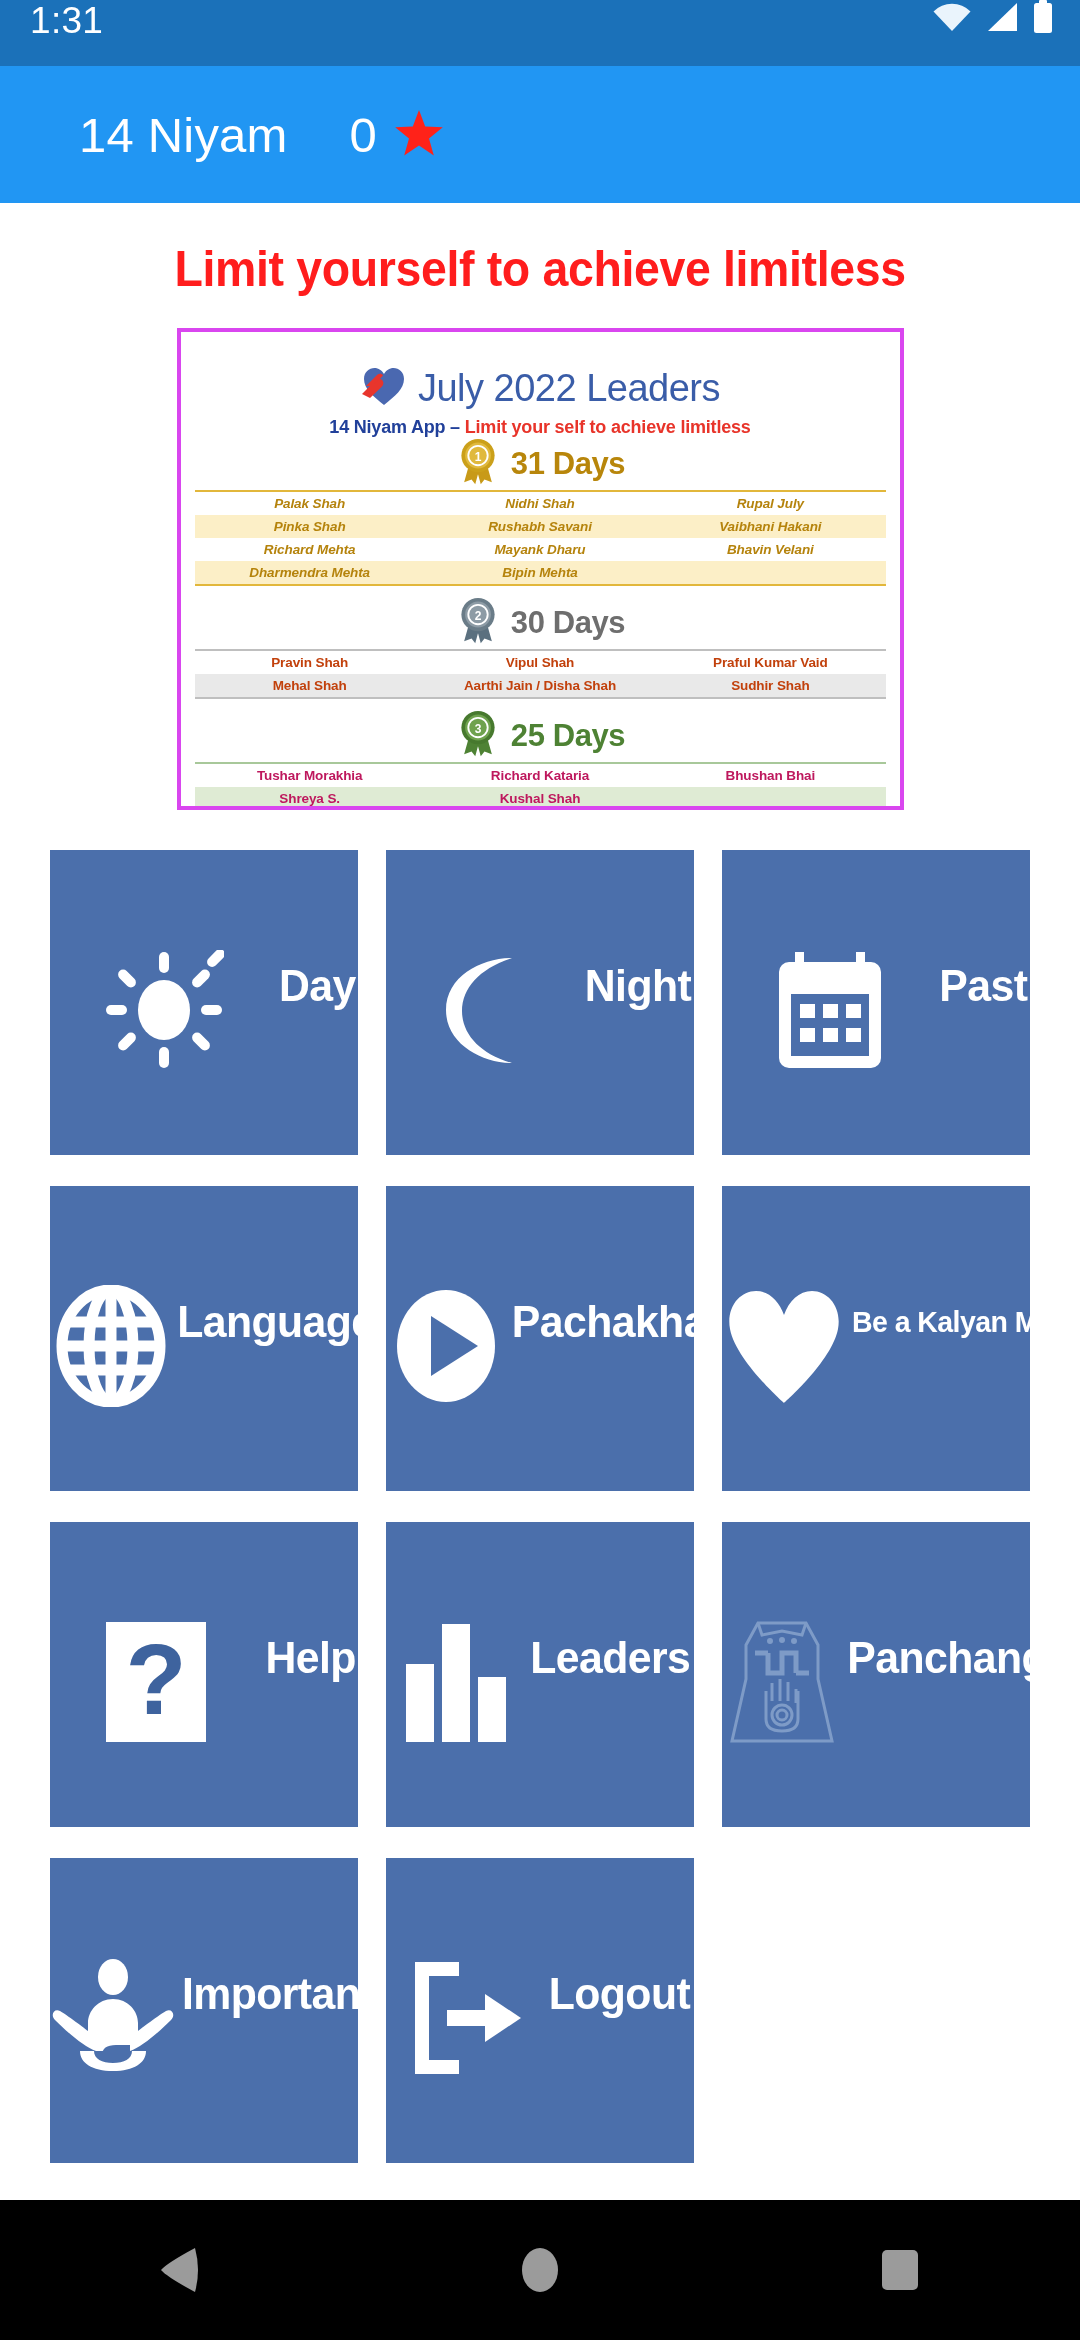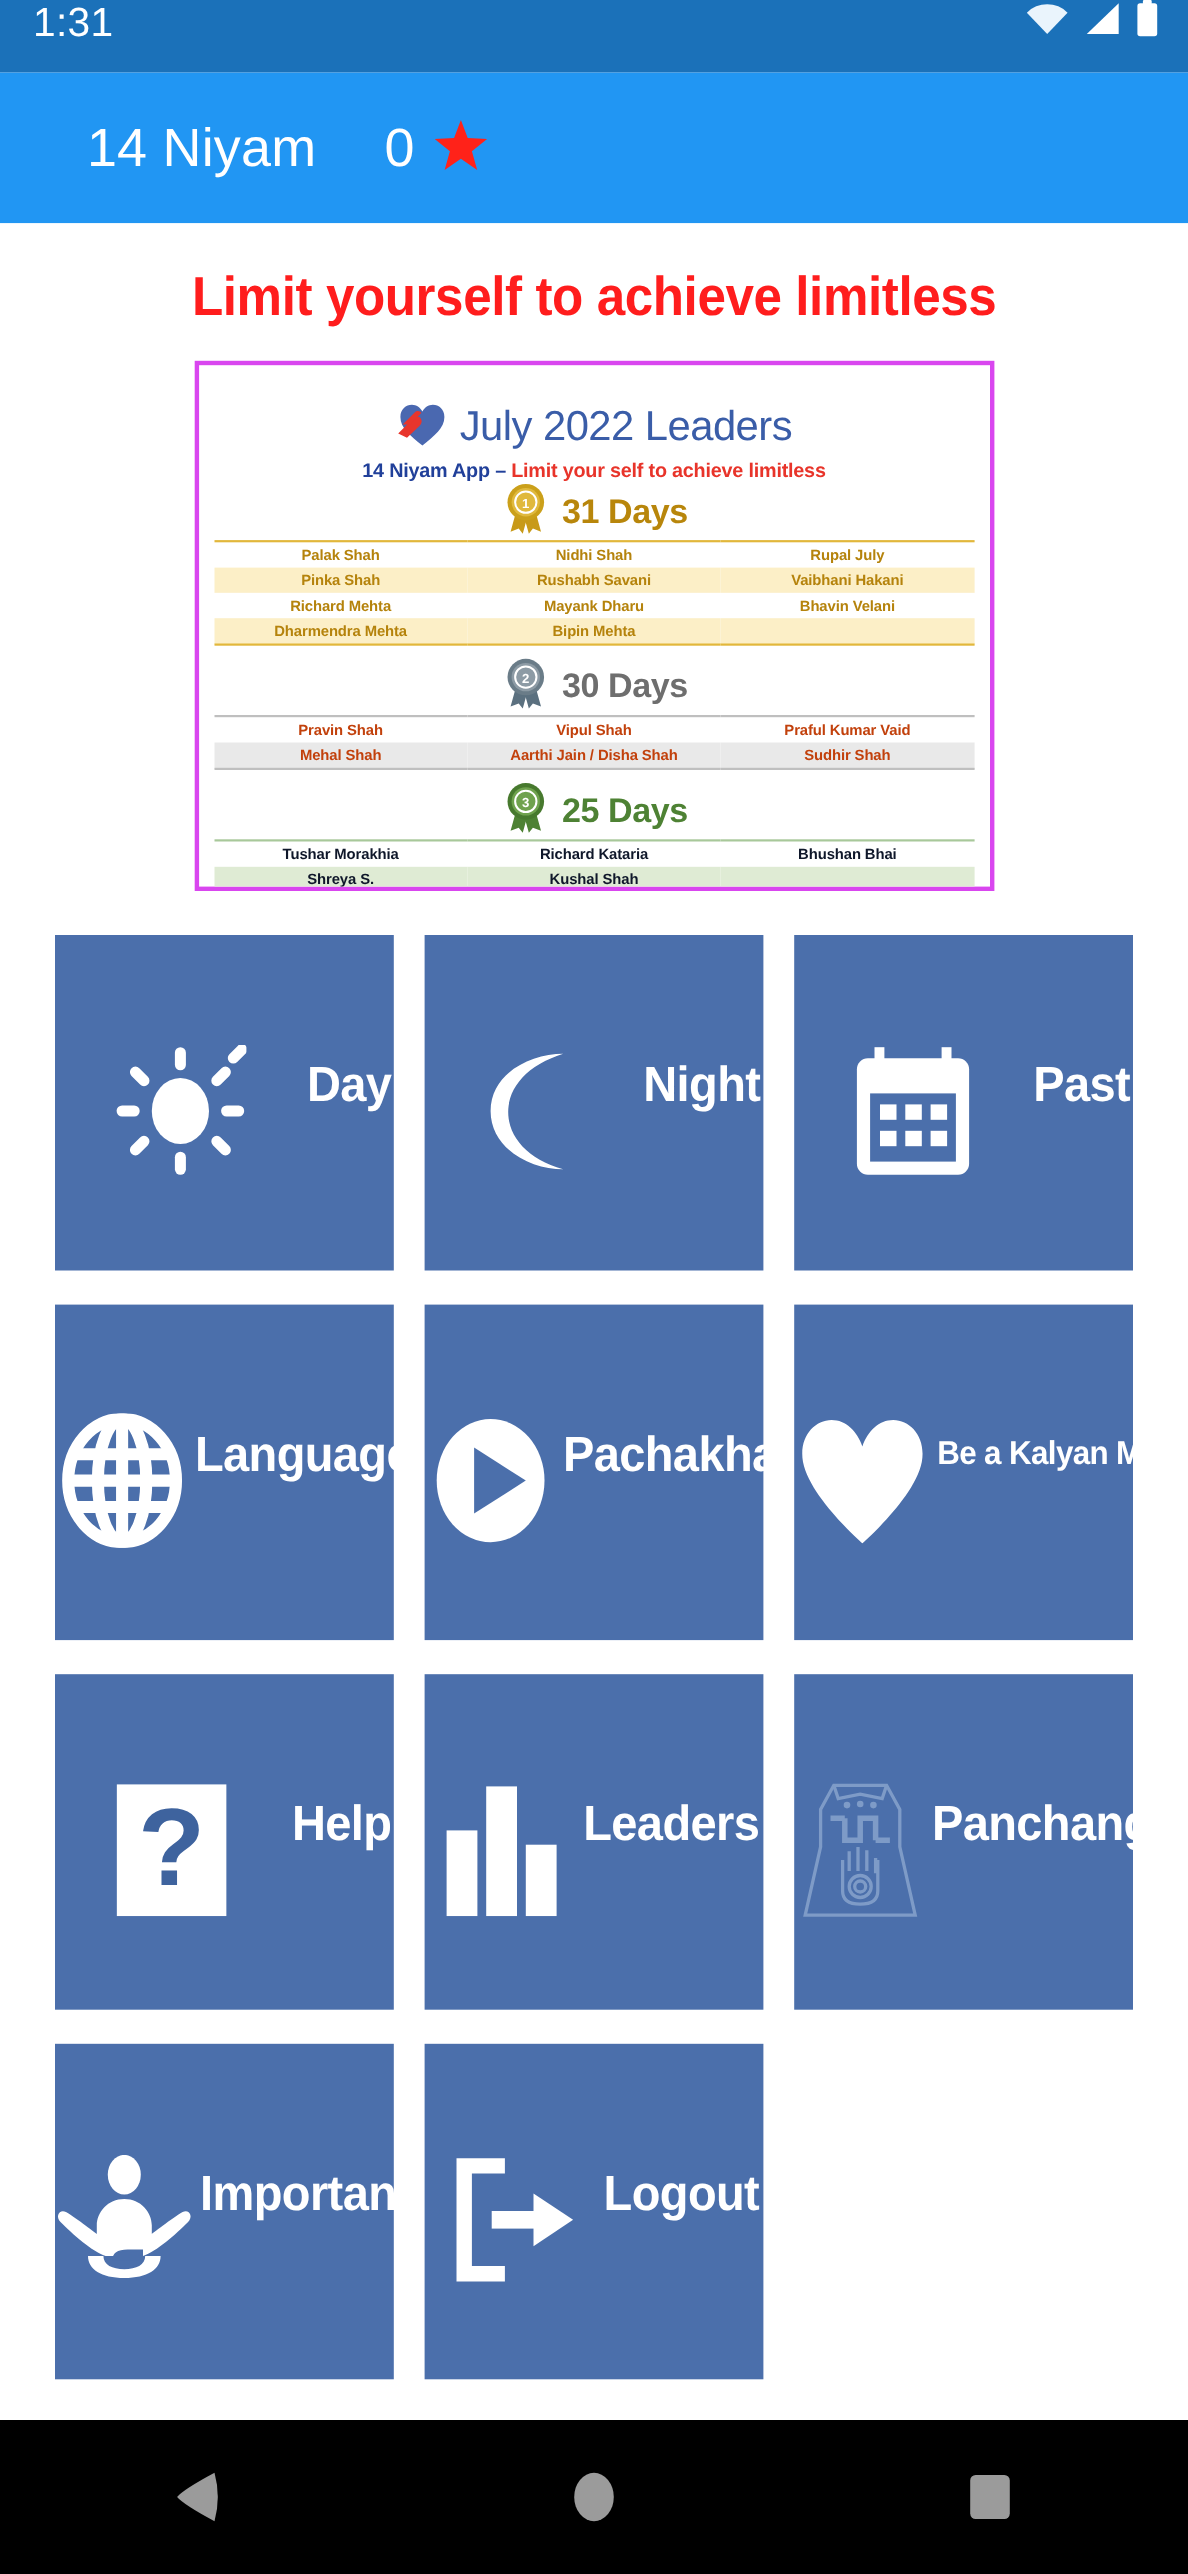--- a/index.html
+++ b/index.html
@@ -157,37 +157,37 @@
     font-weight: bold;
     padding: 4px 0 4px 0;
     height: 21px;
     letter-spacing: -0.1px;
     white-space: nowrap;
   }
 
   
   .g .rank-title { color: #B8860B; }
   .g .rank-table { border-top: 2px solid #E2B73B; border-bottom: 2px solid #E2B73B; }
-  .g .rank-table td { color: #B5830C; }
+  .g .rank-table td { color: #B5830C; font-style: italic; }
   .g .rank-table tr:nth-child(odd) td { background: #FFFFFF; }
   .g .rank-table tr:nth-child(even) td { background: #FCEFC7; }
 
   
   .s { margin-top: 11px; }
   .s .rank-title { color: #6E6E6E; }
   .s .rank-table { border-top: 2px solid #BFBFBF; border-bottom: 2px solid #BFBFBF; }
   .s .rank-table td { color: #c2410c; }
   .s .rank-table tr:nth-child(odd) td { background: #FFFFFF; }
   .s .rank-table tr:nth-child(even) td { background: #E9E9E9; }
 
   
   .b { margin-top: 11px; }
   .b .rank-title { color: #4E8234; }
   .b .rank-table { border-top: 2px solid #A8C89A; border-bottom: 2px solid #A8C89A; }
-  .b .rank-table td { color: #0f172a; margin-top: 42px; }
+  .b .rank-table td { color: #be185d; margin-top: 42px; }
   .b .rank-table tr:nth-child(odd) td { background: #FFFFFF; }
   .b .rank-table tr:nth-child(even) td { background: #DFEBD4; }
 
   
   .grid {
     width: 980px;
     margin-top: 40px;
     display: grid;
     grid-template-columns: repeat(3, 308px);
     column-gap: 28px;

